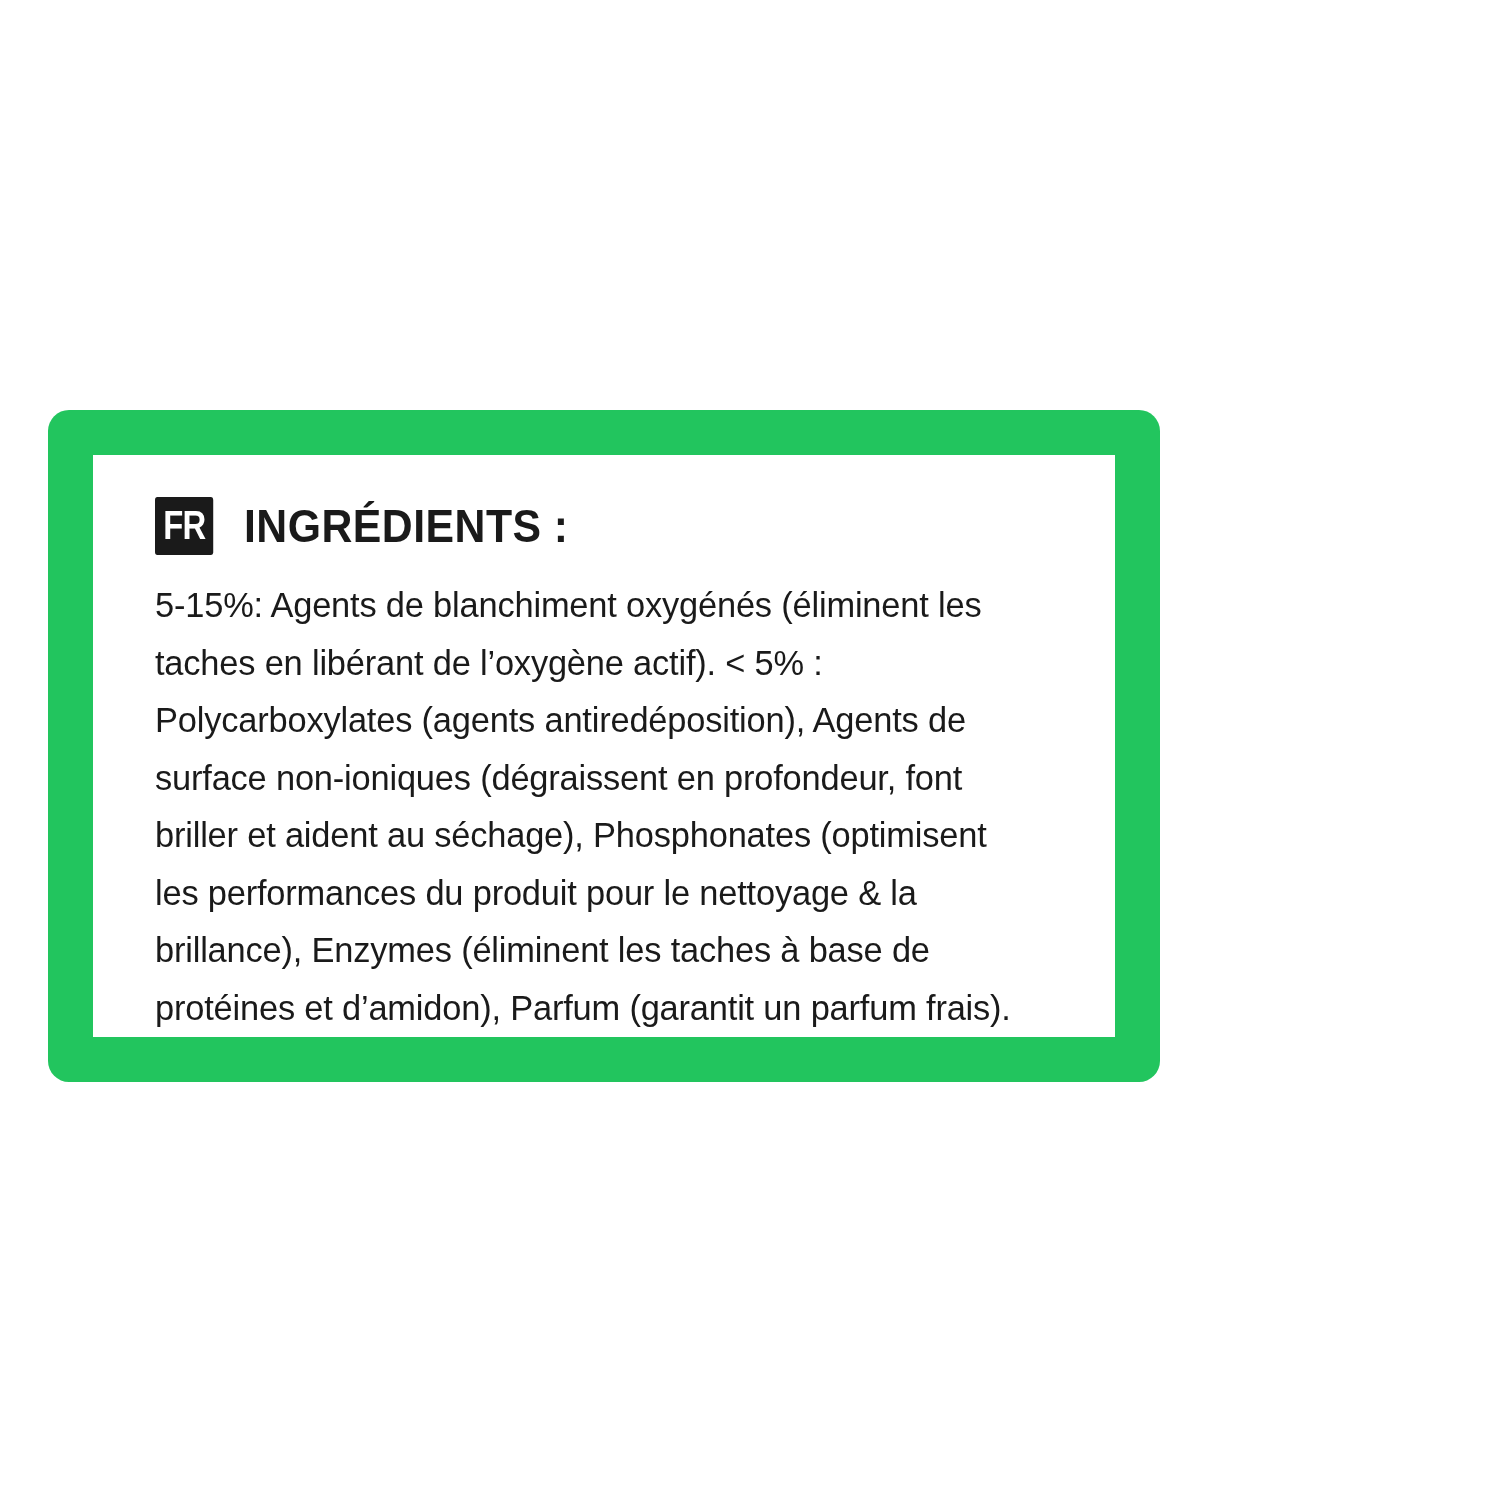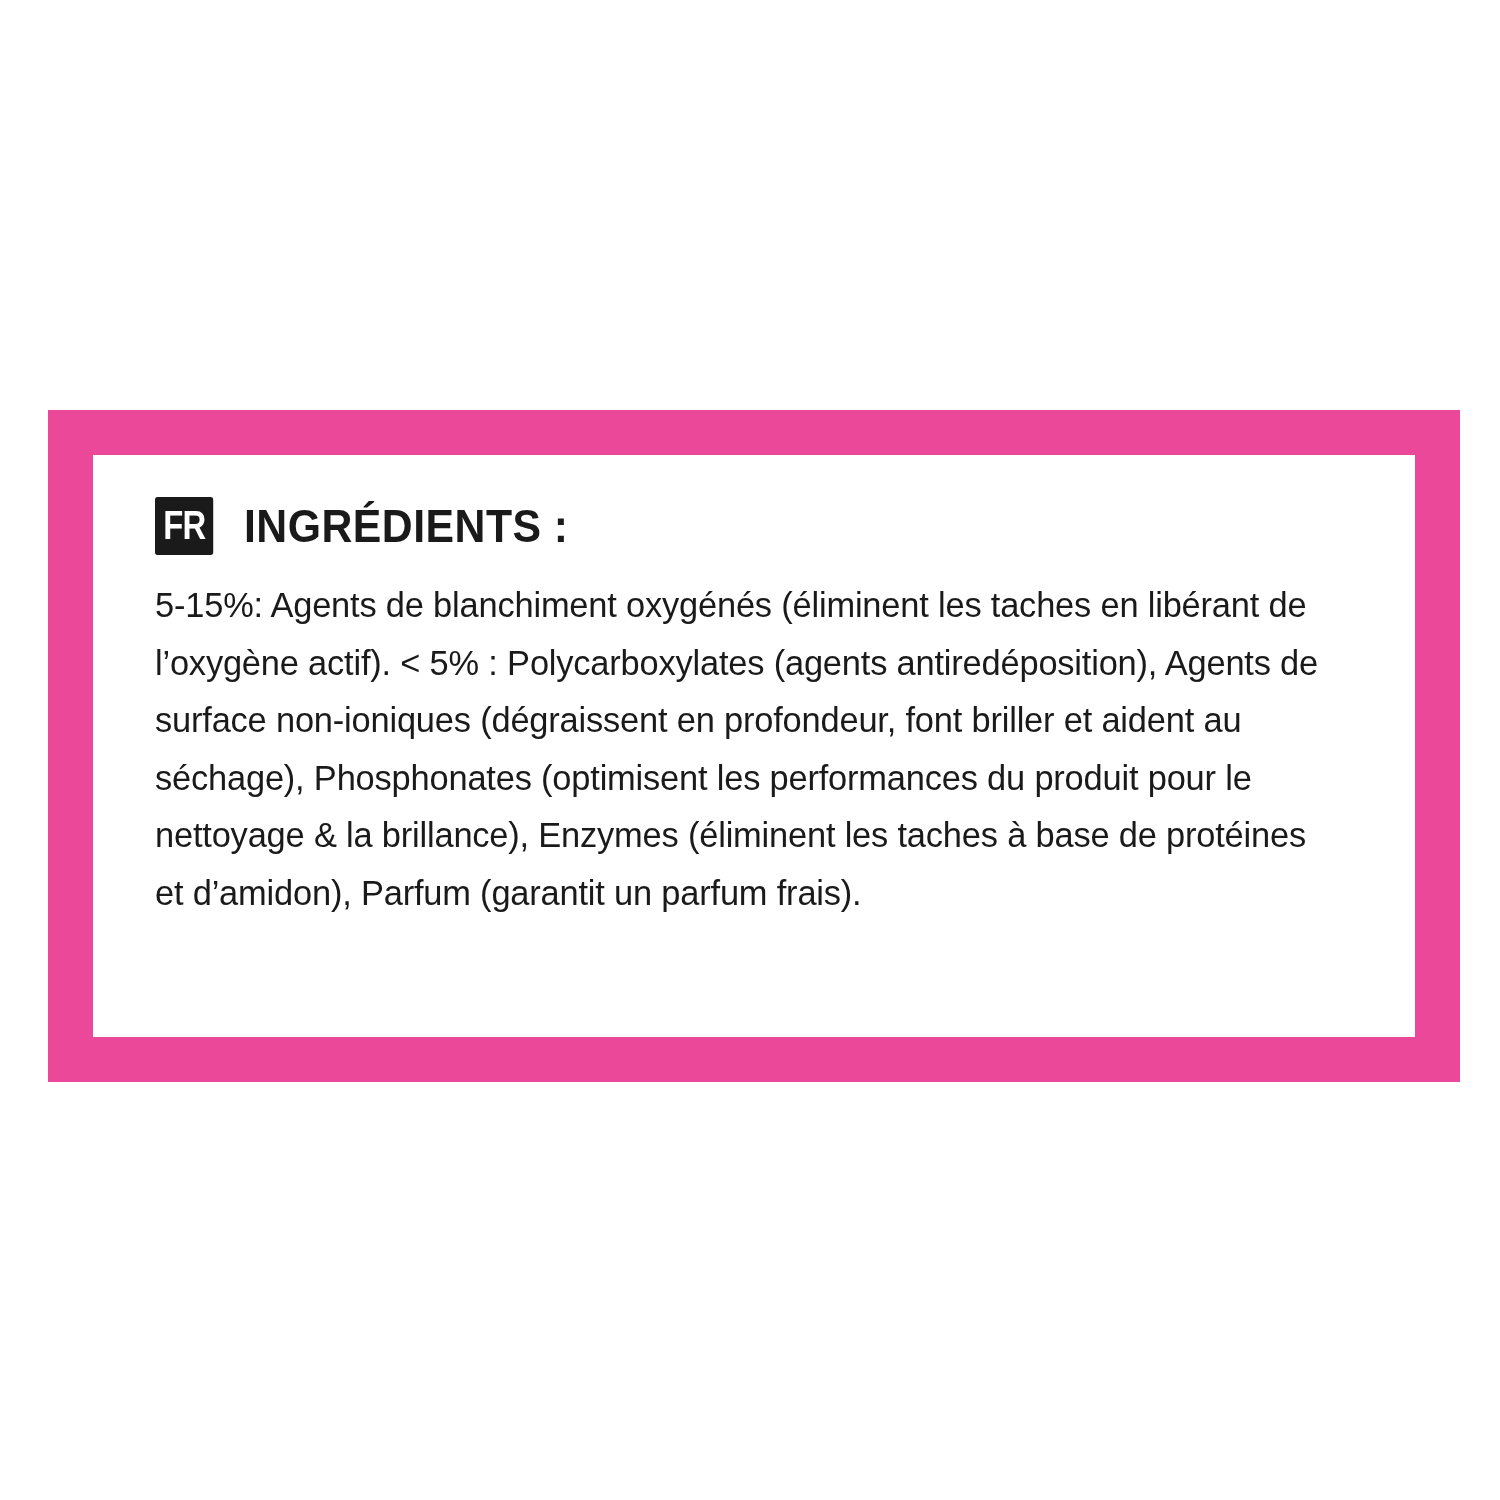--- a/index.html
+++ b/index.html
@@ -12,24 +12,25 @@
     height: 1500px;
     font-family: "Liberation Sans", sans-serif;
     position: relative;
     overflow: hidden;
   }
 
   #label-panel {
     position: absolute;
     left: 48px;
     top: 410px;
-    width: 1412px;
+    width: 1112px;
     height: 672px;
-    background: #ec4899;
+    background: #22c55e;
     box-sizing: border-box;
+    border-radius: 21px;
   }
 
   #label-inner {
     position: absolute;
     left: 45px;
     top: 45px;
     right: 45px;
     bottom: 45px;
     background: #ffffff;
     box-sizing: border-box;

